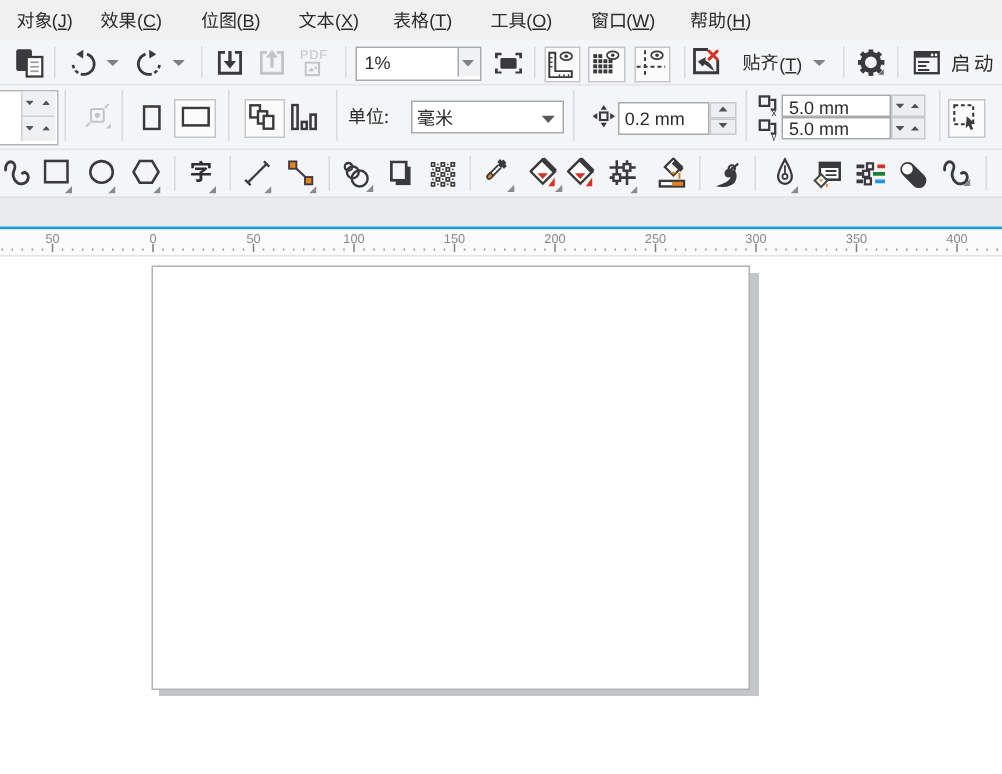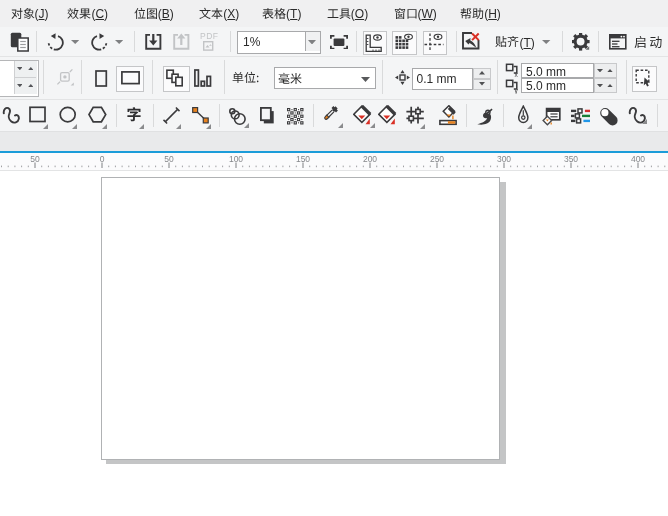--- a/index.html
+++ b/index.html
@@ -365,21 +365,21 @@
     </svg>
 <svg style="position:absolute;left:361px;top:76.5px" width="9" height="5" viewBox="0 0 9 5">
       <path d="M0,0 H9 L4.5,5 Z" fill="#58595b"></path>
     </svg>
 <div style="position:absolute;left:382px;top:60px;width:1px;height:34px;background:#d9dadb"></div>
 <svg style="position:absolute;left:394.5px;top:70px" width="15" height="15" viewBox="0 0 15 15">
       <rect x="5" y="5" width="5" height="5" fill="none" stroke="#3a3a3c" stroke-width="1.4"></rect>
       <path d="M7.5,0 L9.6,3.2 H5.4 Z M7.5,15 L9.6,11.8 H5.4 Z M0,7.5 L3.2,5.4 V9.6 Z M15,7.5 L11.8,5.4 V9.6 Z" fill="#3a3a3c"></path>
     </svg>
 <div style="position:absolute;left:412px;top:67.5px;width:61px;height:22px;background:#fff;border:1px solid #a8a9ab;box-sizing:border-box"></div>
-<div class="lat" style="left:416.5px;top:71.5px;font-size:12px">0.1 mm</div>
+<div class="lat" style="left:416.5px;top:71.5px;font-size:12px">0.2 mm</div>
 <div style="position:absolute;left:473px;top:67.5px;width:18px;height:11px;background:#edeeef;border:1px solid #c8c9cb;box-sizing:border-box"></div>
 <svg style="position:absolute;left:479px;top:71.3px" width="6" height="3.4" viewBox="0 0 6 3.4">
       <path d="M0,3.4 H6 L3,0 Z" fill="#505153"></path>
     </svg>
 <div style="position:absolute;left:473px;top:78.5px;width:18px;height:11px;background:#edeeef;border:1px solid #c8c9cb;box-sizing:border-box"></div>
 <svg style="position:absolute;left:479px;top:82.3px" width="6" height="3.4" viewBox="0 0 6 3.4">
       <path d="M0,0 H6 L3,3.4 Z" fill="#505153"></path>
     </svg>
 <div style="position:absolute;left:497px;top:60px;width:1px;height:34px;background:#d9dadb"></div>
 <svg style="position:absolute;left:504.5px;top:61.8px" width="15" height="16" viewBox="0 0 15 16">

